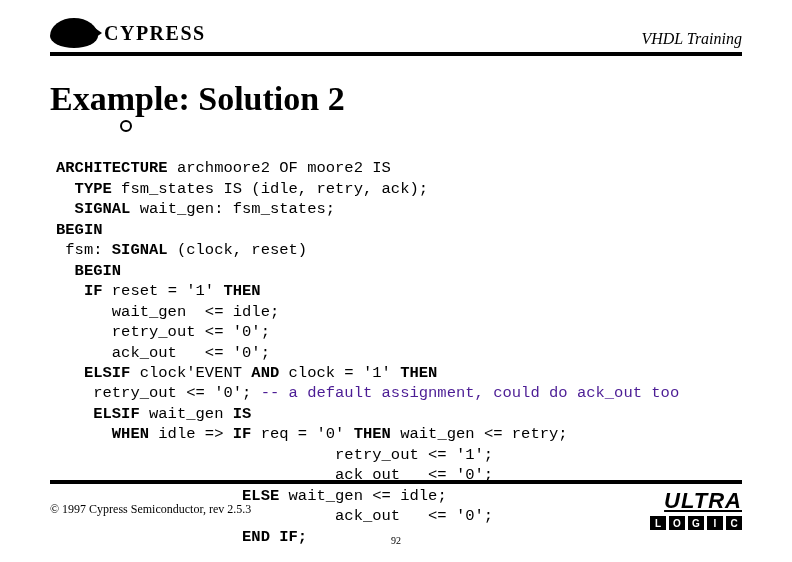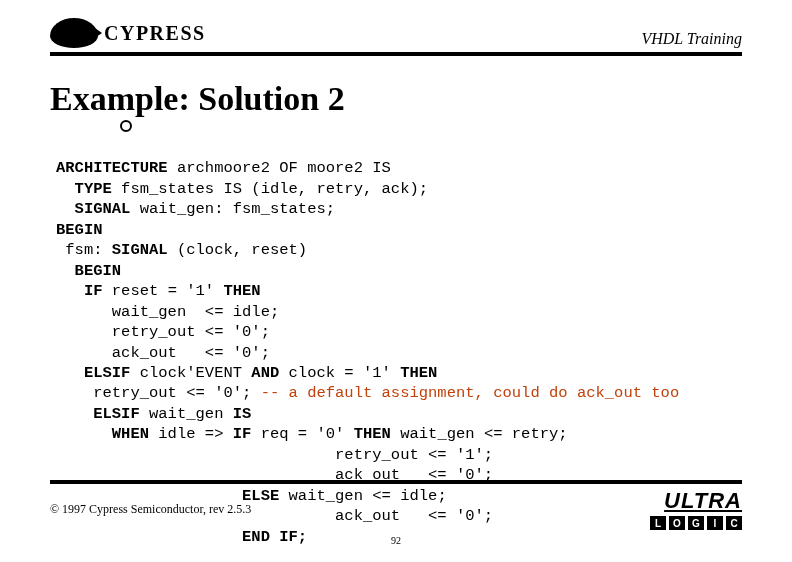--- a/index.html
+++ b/index.html
@@ -72,21 +72,21 @@
   }
   .bullet-text { font-size: 22px; }
   .code {
     font-family: "Courier New", Courier, monospace;
     font-size: 15.5px;
     line-height: 1.32;
     white-space: pre;
     margin-left: 6px;
   }
   .kw { font-weight: bold; }
-  .cm { color: #c2410c; }
+  .cm { color: #4c1d95; }
   .footer {
     position: absolute;
     left: 50px; right: 50px;
     bottom: 32px;
   }
   .hr-foot { border: none; border-top: 4px solid #000; margin-bottom: 4px; }
   .foot-row {
     display: flex;
     justify-content: space-between;
     align-items: center;

